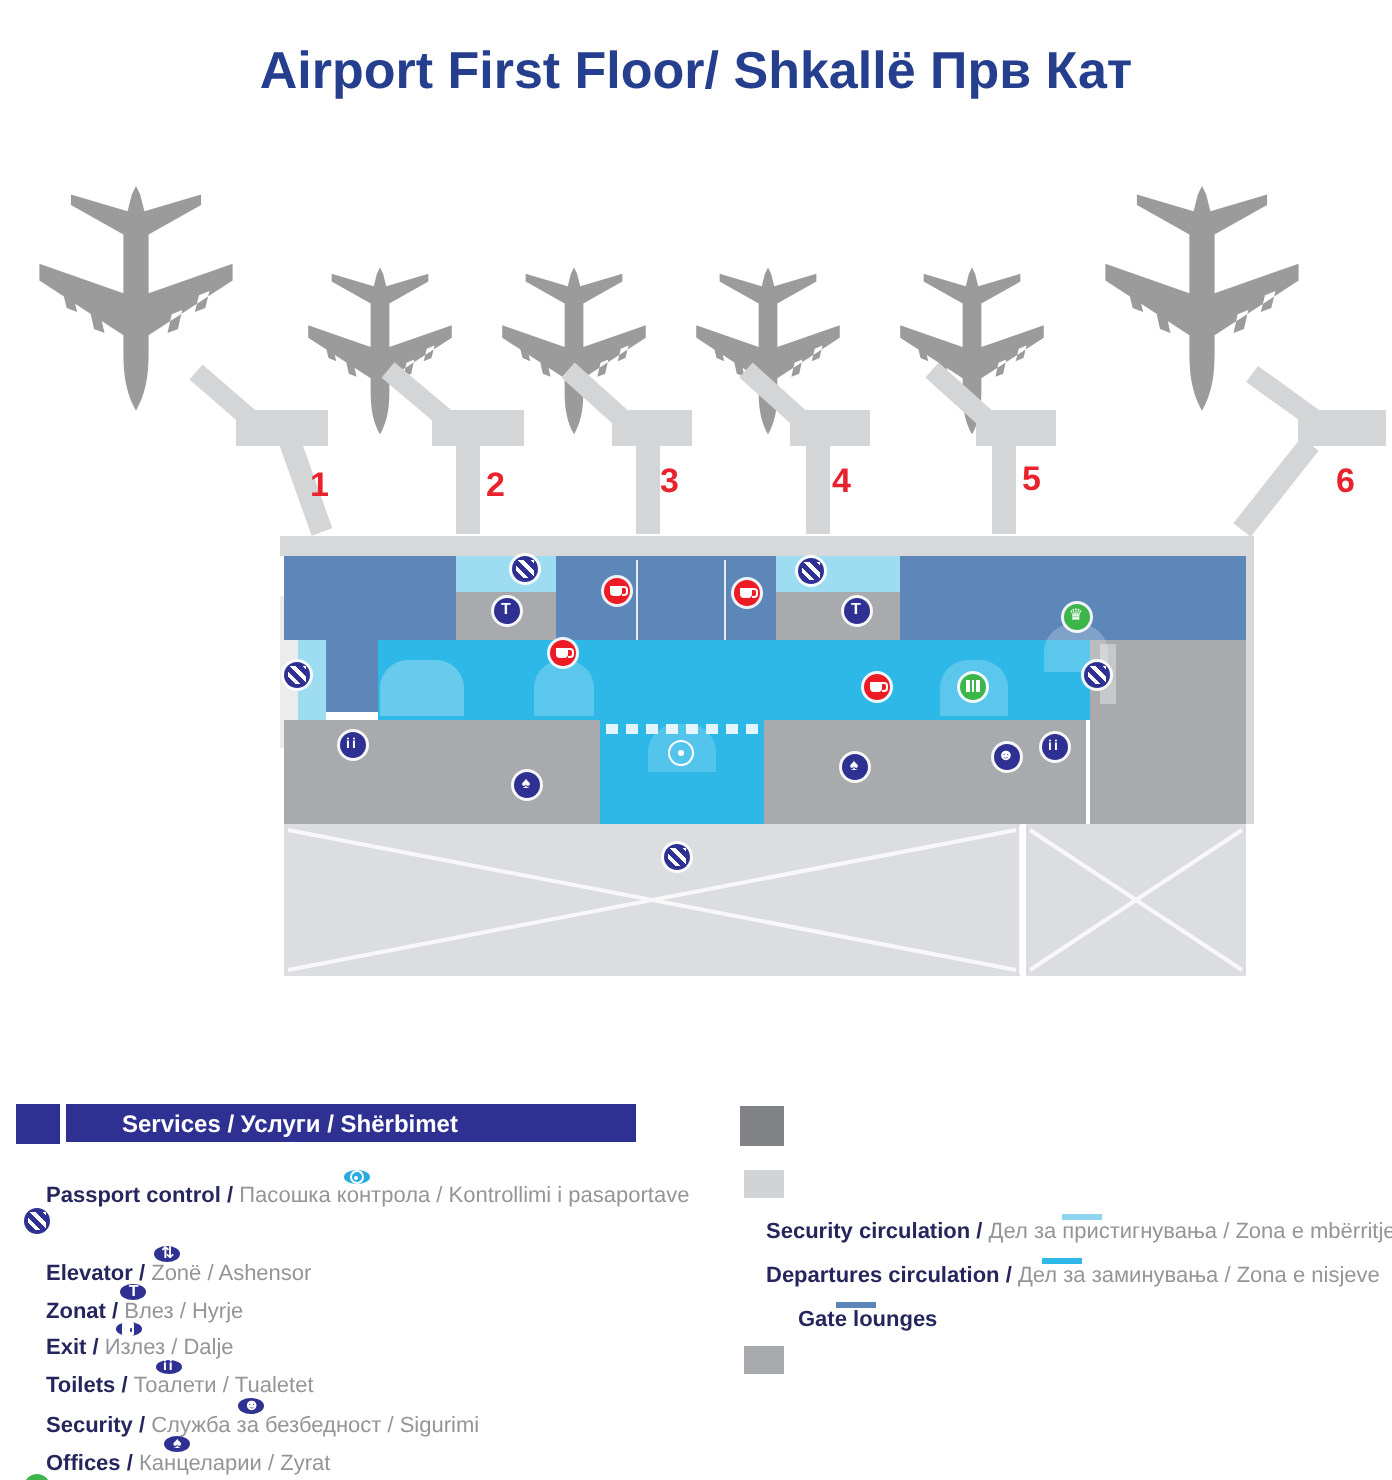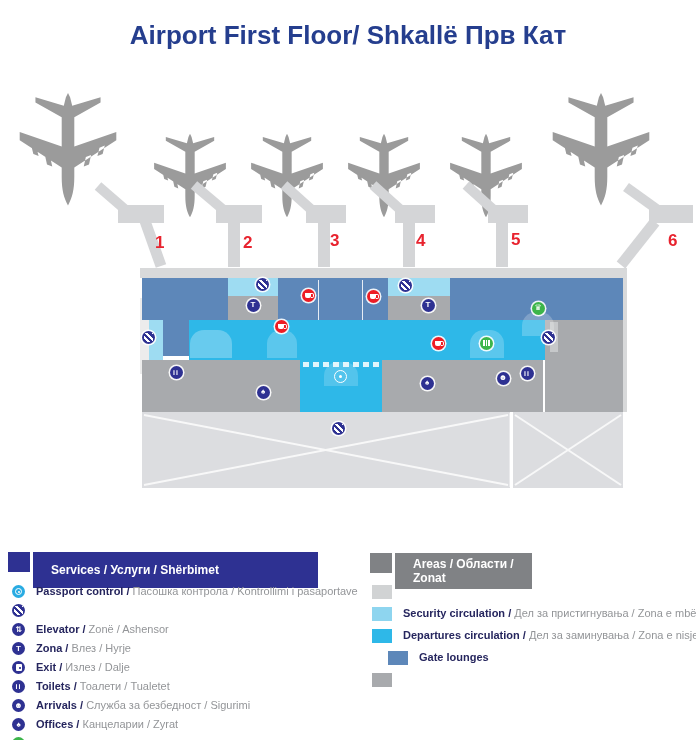--- a/index.html
+++ b/index.html
@@ -48,24 +48,24 @@
   .icon .door{width:6px;height:7px;background:#fff;border-radius:1px;position:relative;display:block;}
   .icon .door:after{content:"";position:absolute;right:1px;top:3px;width:1.5px;height:1.5px;
                     background:#2e3192;border-radius:50%;}
   .icon .cup{width:6px;height:5px;background:#fff;border-radius:0 0 2px 2px;position:relative;display:block;}
   .icon .cup:after{content:"";position:absolute;right:-2.5px;top:0.5px;width:2px;height:2.5px;
                    border:1px solid #fff;border-left:none;border-radius:0 2px 2px 0;}
   .icon .bag{width:7px;height:6px;display:block;
      background:linear-gradient(90deg,#fff 0 2px,#3cb54a 2px 3px,#fff 3px 4px,#3cb54a 4px 5px,#fff 5px 7px);}
   .tt{letter-spacing:1px;font-size:7px;}
   
-  .leg-header{position:absolute;height:36px;color:#fff;font-size:12px;font-weight:bold;
-              display:flex;align-items:center;padding-left:18px;box-sizing:border-box;}
+  .leg-header{position:absolute;height:19px;color:#fff;font-size:12px;font-weight:bold;
+              display:flex;align-items:center;padding-left:28px;box-sizing:border-box;}
   .leg-sq{position:absolute;width:22px;height:20px;}
-  .lrow{position:absolute;display:flex;align-items:flex-start;height:15px;}
+  .lrow{position:absolute;display:flex;align-items:center;height:15px;flex-direction:column;}
   .lrow .txt{margin-left:11px;font-size:11px;color:#939598;white-space:nowrap;}
   .lrow .txt b{color:#26265e;font-weight:bold;}
   .swatch{width:20px;height:14px;display:block;}
 </style>
 </head>
 <body>
 
 <div id="title">Airport First Floor/ Shkallë Прв Кат</div>
 
 <svg id="apron-svg" xmlns="http://www.w3.org/2000/svg">
@@ -212,52 +212,51 @@
       </div>
       <div class="lrow" style="left: 4px; top: 52px;">
         <span class="icon k-escalator" style="position: static;"></span>
       </div>
       <div class="lrow" style="left: 4px; top: 71px;">
         <span class="icon k-navy" style="position: static;">⇅</span>
         <span class="txt"><b>Elevator /</b> <span> Zonë / Ashensor</span></span>
       </div>
       <div class="lrow" style="left: 4px; top: 90px;">
         <span class="icon k-navy" style="position: static;">T</span>
-        <span class="txt"><b>Zona /</b> <span> Влез / Hyrje</span></span>
+        <span class="txt"><b>Zonat /</b> <span> Влез / Hyrje</span></span>
       </div>
       <div class="lrow" style="left: 4px; top: 109px;">
         <span class="icon k-navy" style="position: static;">
           <span class="door"></span>
         </span>
         <span class="txt"><b>Exit /</b> <span> Излез / Dalje</span></span>
       </div>
       <div class="lrow" style="left: 4px; top: 128px;">
         <span class="icon k-navy" style="position: static;">
           <span class="tt">ii</span>
         </span>
         <span class="txt"><b>Toilets /</b> <span> Тоалети / Tualetet</span></span>
       </div>
       <div class="lrow" style="left: 4px; top: 147px;">
         <span class="icon k-navy" style="position: static;">☻</span>
-        <span class="txt"><b>Arrivals /</b> <span> Служба за безбедност / Sigurimi</span></span>
+        <span class="txt"><b>Security /</b> <span> Служба за безбедност / Sigurimi</span></span>
       </div>
       <div class="lrow" style="left: 4px; top: 166px;">
         <span class="icon k-navy" style="position: static;">♠</span>
         <span class="txt"><b>Offices /</b> <span> Канцеларии / Zyrat</span></span>
       </div>
     </div>
   <div class="lrow" style="left:4px;top:185px">
     <span class="icon k-green" style="position:static"></span>
 
   </div>
 </div>
 
 <div class="abs" style="left:370px;top:553px;width:320px;height:150px">
   <div class="leg-sq" style="left:0;top:0;background:#808285"></div>
-  <div class="leg-header" style="left:25px;top:0;width:137px;background:#808285">Areas / Области / Zonat</div>
   <div id="areas-rows">
       <div class="lrow" style="left: 2px; top: 32px;">
         <span class="swatch" style="background: rgb(209, 211, 212);"></span>
       </div>
       <div class="lrow" style="left: 2px; top: 54px;">
         <span class="swatch" style="background: rgb(142, 213, 239);"></span>
         <span class="txt"><b>Security circulation /</b> <span> Дел за пристигнувања / Zona e mbërritjeve</span></span>
       </div>
       <div class="lrow" style="left: 2px; top: 76px;">
         <span class="swatch" style="background: rgb(46, 184, 232);"></span>

